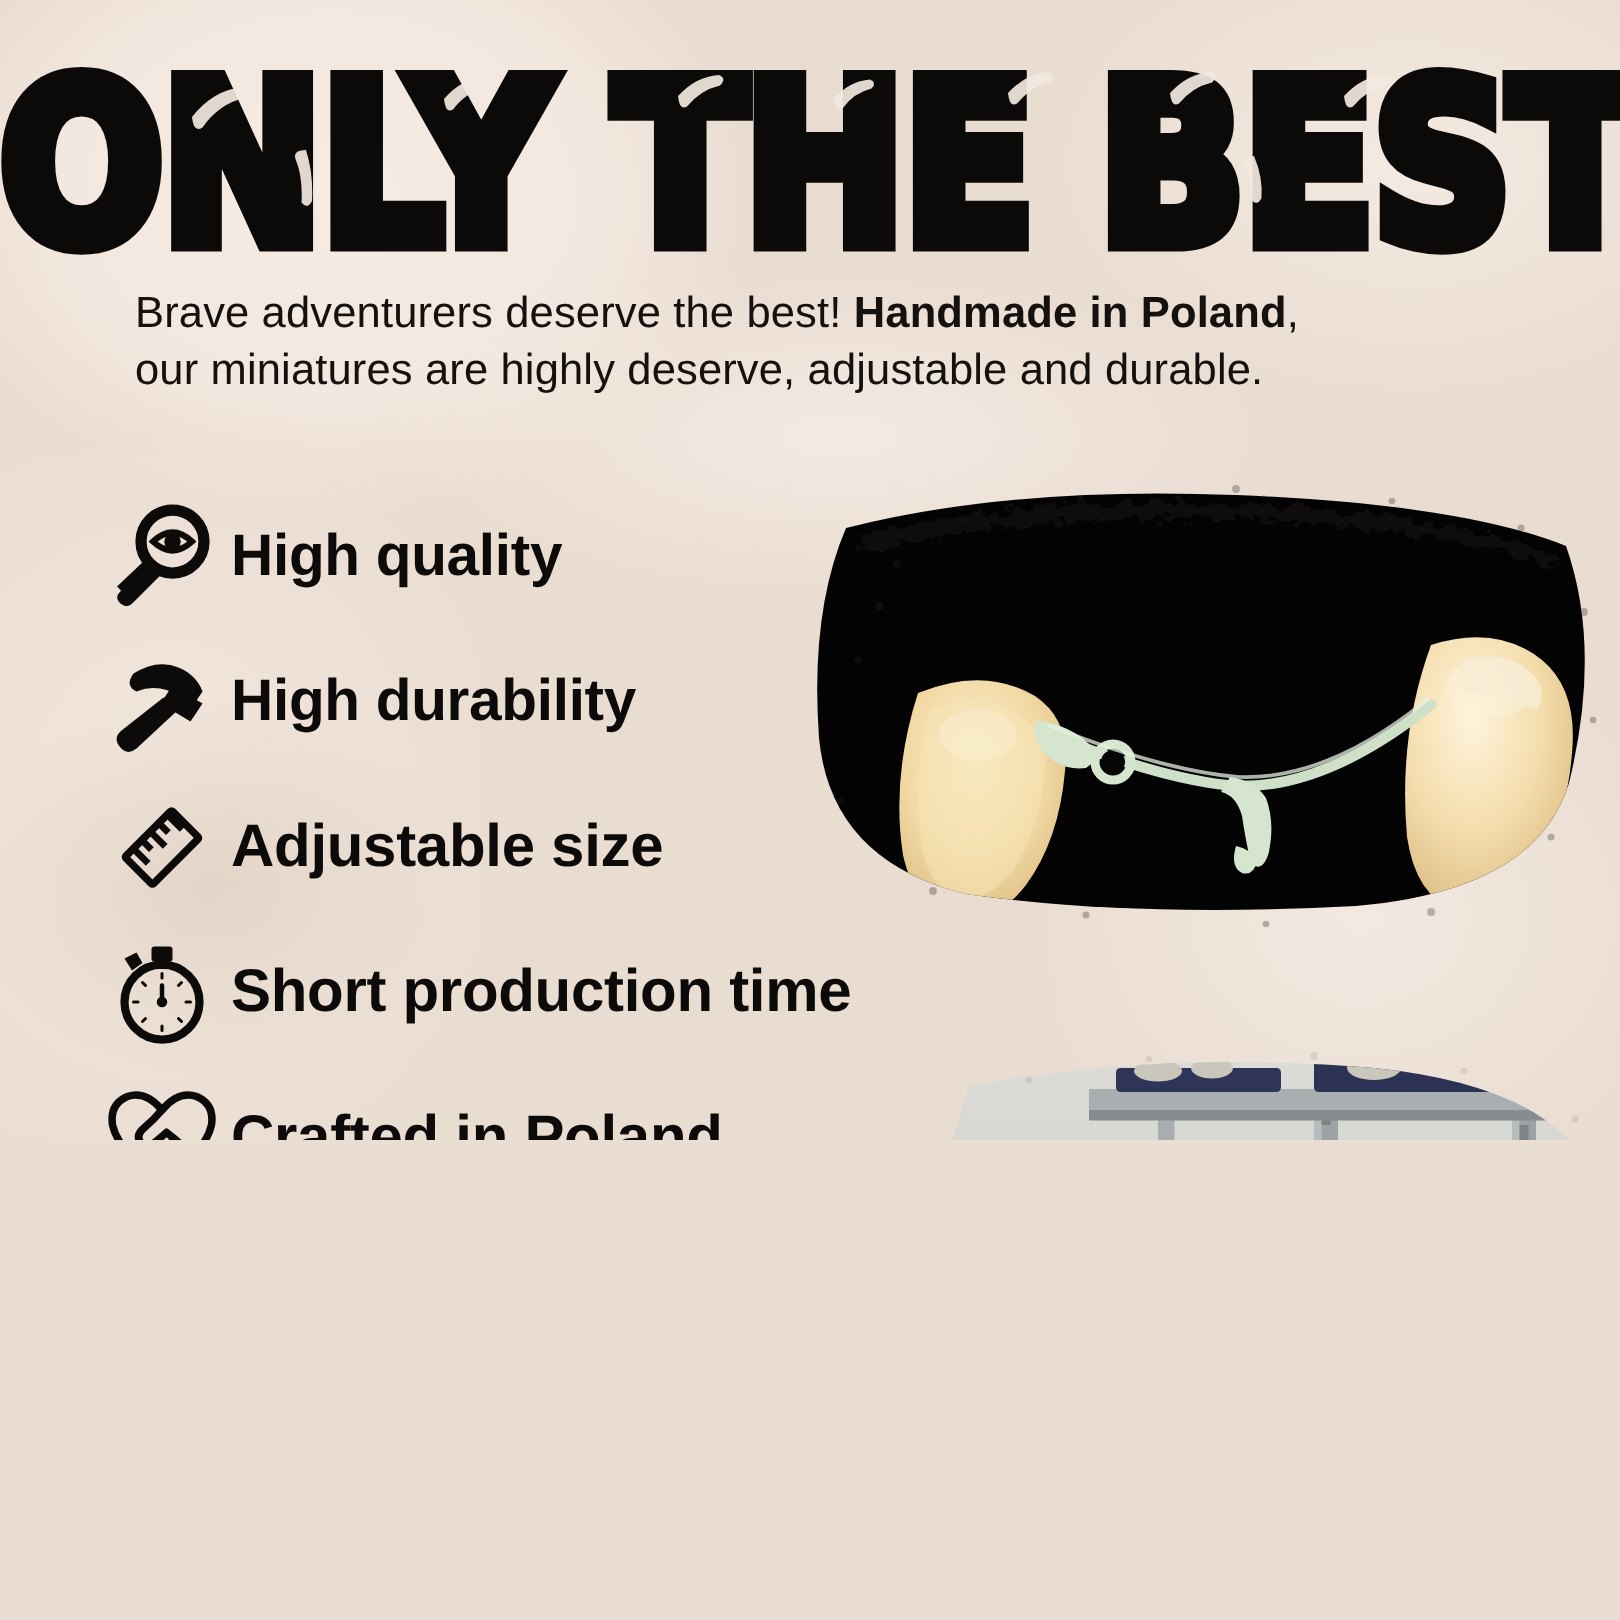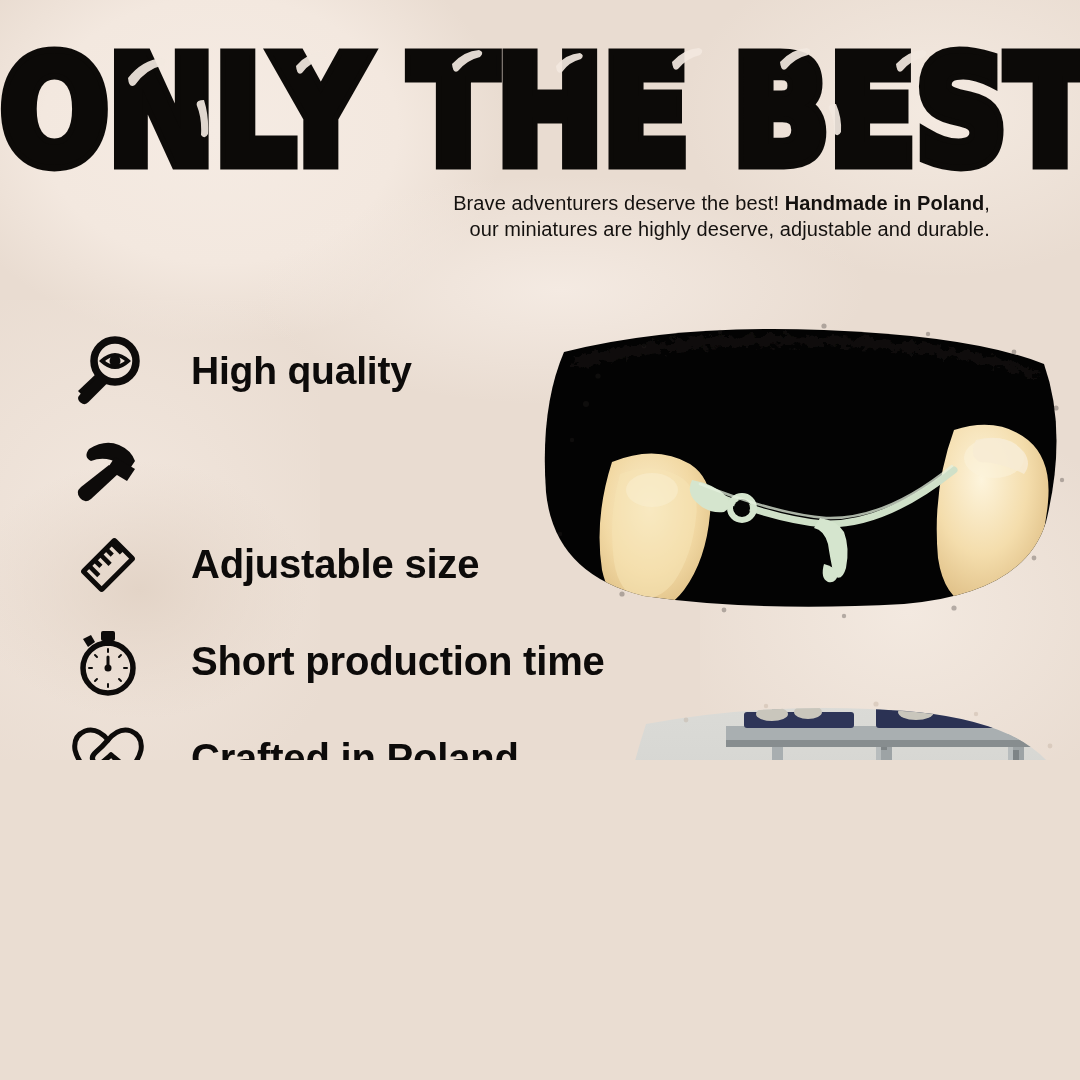--- a/index.html
+++ b/index.html
@@ -45,31 +45,31 @@
     paint-order:stroke fill;
     transform:scaleY(1.16);
     transform-origin:top center;
     white-space:nowrap;
   }
   #gloss{position:absolute;left:0;top:0;width:1080px;height:190px;pointer-events:none;}
 
   
   #subtitle{
     position:absolute;left:90px;right:90px;top:190px;
-    text-align:right;
-    font-size:20px;
+    text-align:left;
+    font-size:29px;
     line-height:1.32;
     color:#14110F;
     letter-spacing:.1px;
   }
   #subtitle b{font-weight:700;}
 
   
   #features{position:absolute;left:62px;top:322px;width:720px;}
-  .feature{position:relative;height:97px;display:flex;align-items:center;gap:37px;}
+  .feature{position:relative;height:97px;display:flex;align-items:center;}
   .f-icon{width:92px;flex:0 0 92px;display:flex;align-items:center;justify-content:center;}
   .f-icon svg{display:block;}
   .f-label{
     font-size:40px;font-weight:700;color:#0D0B0A;
     letter-spacing:-.2px;white-space:nowrap;
   }
   .feature:nth-child(1) .f-label,
   .feature:nth-child(2) .f-label{font-size:39px;}
 
   
@@ -401,20 +401,21 @@
     <div class="feature">
       <span class="f-icon">
         <svg width="74" height="74" viewBox="0 0 74 74">
           <g fill="#0D0B0A">
             <path d="M18 18 Q34 8 48 14 Q60 19 64 30 L56 42 Q50 32 40 29 Q30 26 20 30 Q12 26 18 18 Z"></path>
             <path d="M44 26 L64 38 L56 50 L36 38 Z"></path>
             <path d="M38 34 L48 42 L20 68 Q14 73 9 67 Q4 61 10 56 Z"></path>
           </g>
         </svg>
       </span>
+      <span class="f-label">High durability</span>
     </div>
 
     <div class="feature">
       <span class="f-icon">
         <svg width="74" height="74" viewBox="0 0 74 74">
           <g transform="rotate(-45 37 37)">
             <rect x="15" y="24" width="44" height="26" fill="none" stroke="#0D0B0A" stroke-width="5" rx="1"></rect>
             <g stroke="#0D0B0A" stroke-width="4.5" stroke-linecap="butt">
               <path d="M23 24 L23 38"></path>
               <path d="M31 24 L31 33"></path>

